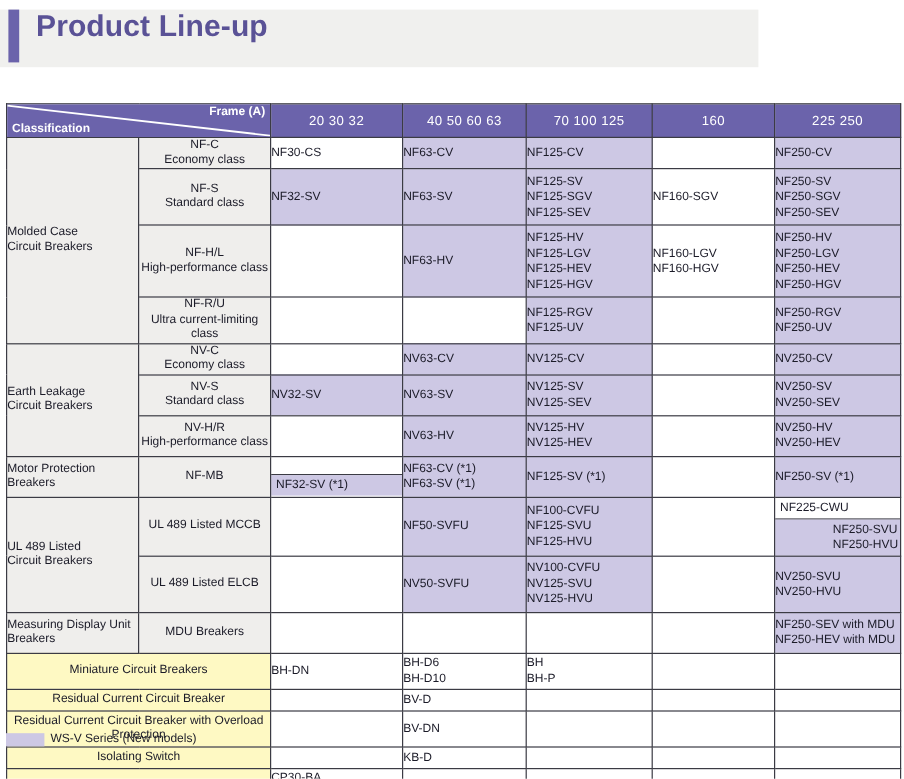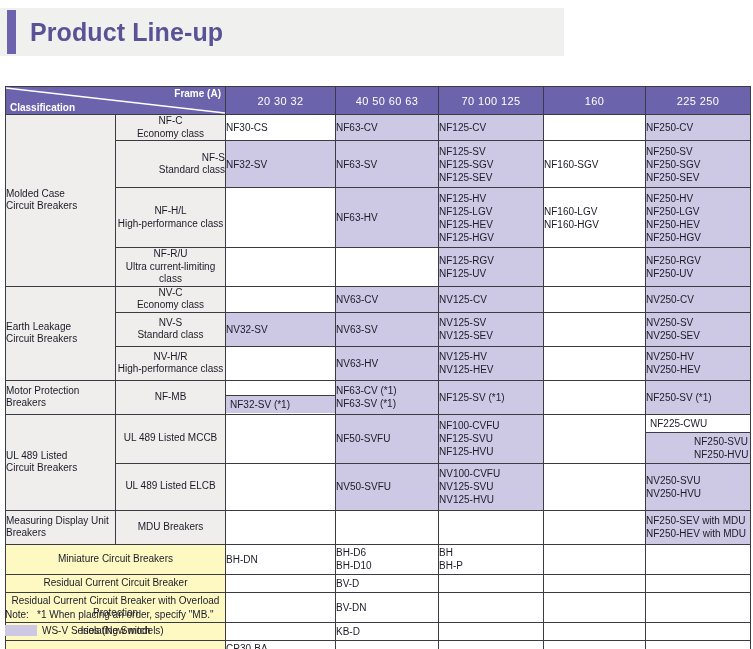--- a/index.html
+++ b/index.html
@@ -8,23 +8,23 @@
     width: 753px; height: 649px;
     background: #ffffff;
     font-family: "Liberation Sans", sans-serif;
     color: #1b1b28;
   }
   #page { position: relative; width: 753px; height: 649px; overflow: hidden; }
 
   
   .banner {
     position: absolute; left: 0; top: 8px;
-    width: 564px; height: 48px;
+    width: 632px; height: 48px;
     background: #f0f0ee;
-    display: flex; align-items: center;
+    display: flex; 
   }
   .banner-accent {
     width: 9px; height: 44px; background: #6b63ab; margin-left: 7px; flex: 0 0 auto;
   }
   .banner-title {
     margin-left: 14px;
     font-size: 25px; font-weight: bold; color: #5a5296;
     letter-spacing: 0.1px; white-space: nowrap;
   }
 
@@ -156,21 +156,21 @@
 Circuit Breakers</td>
             <td class="sub" style="white-space: pre-line;">NF-C
 Economy class</td>
             <td class="dc">NF30-CS</td>
             <td class="dc ws">NF63-CV</td>
             <td class="dc ws">NF125-CV</td>
             <td class="dc"></td>
             <td class="dc ws">NF250-CV</td>
           </tr>
           <tr style="height: 47px;">
-            <td class="sub" style="white-space: pre-line; text-align: right;">NF-S
+            <td class="sub" style="white-space: pre-line;">NF-S
 Standard class</td>
             <td class="dc ws">NF32-SV</td>
             <td class="dc ws">NF63-SV</td>
             <td class="dc ws">NF125-SV
 NF125-SGV
 NF125-SEV</td>
             <td class="dc">NF160-SGV</td>
             <td class="dc ws">NF250-SV
 NF250-SGV
 NF250-SEV</td>
@@ -329,23 +329,19 @@
             <td class="dc"></td>
             <td class="dc"></td>
             <td class="dc"></td>
             <td class="dc"></td>
           </tr>
         </tbody>
     </table>
   </div>
 
   <div class="notes">
-    <div class="note-row">
-      <span class="note-key">Note:</span>
-      <span>*1 When placing an order, specify "MB."</span>
-    </div>
     <div class="legend-row">
       <span class="legend-swatch"></span>
       <span>WS-V Series (New models)</span>
     </div>
   </div>
 
 </div>
 
 </body></html>

